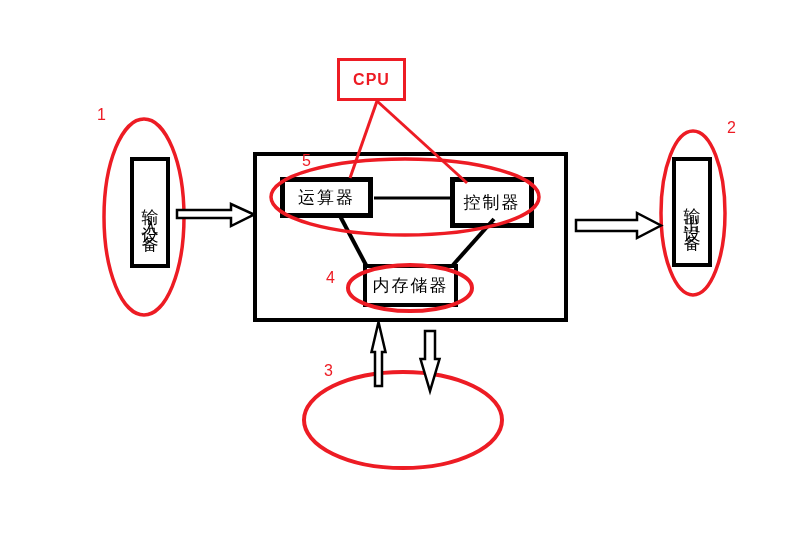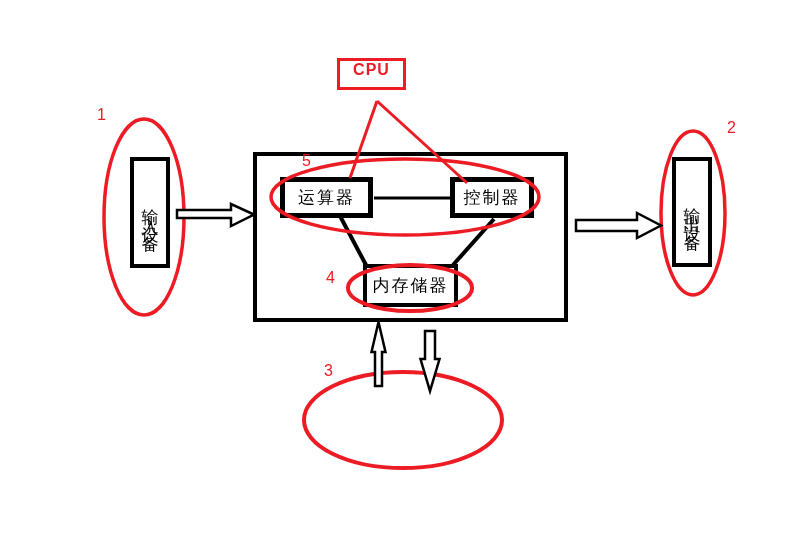--- a/index.html
+++ b/index.html
@@ -36,41 +36,42 @@
     left: 253px; top: 152px;
     width: 315px; height: 170px;
     border: 4px solid #000000;
     background: transparent;
     z-index: 0;
   }
 
   .cpu-box {
     position: absolute;
     left: 337px; top: 58px;
-    width: 69px; height: 32px;
+    width: 69px; height: 43px;
     border: 3px solid #ed1c24;
     background: #ffffff;
     color: #ed1c24;
     display: flex;
+    align-items: center;
     justify-content: center;
     font-size: 16px;
     font-weight: bold;
     letter-spacing: 1px;
     z-index: 1;
   }
 
   .vertical-text {
     writing-mode: vertical-rl;
     text-orientation: upright;
     letter-spacing: 9px;
     line-height: 1;
   }
 
   .alu-box        { left: 280px; top: 177px; width: 93px;  height: 41px; }
-  .controller-box { left: 450px; top: 177px; width: 84px;  height: 41px; }
+  .controller-box { left: 450px; top: 177px; width: 84px;  height: 51px; }
   .memory-box     { left: 363px; top: 264px; width: 95px;  height: 43px; }
   .external-box   { left: 339px; top: 393px; width: 129px; height: 51px; }
   .input-box      { left: 130px; top: 157px; width: 40px;  height: 111px; }
   .output-box     { left: 672px; top: 157px; width: 40px;  height: 110px; }
 
   .annotation-num {
     position: absolute;
     color: #ed1c24;
     font-size: 16px;
     z-index: 3;

